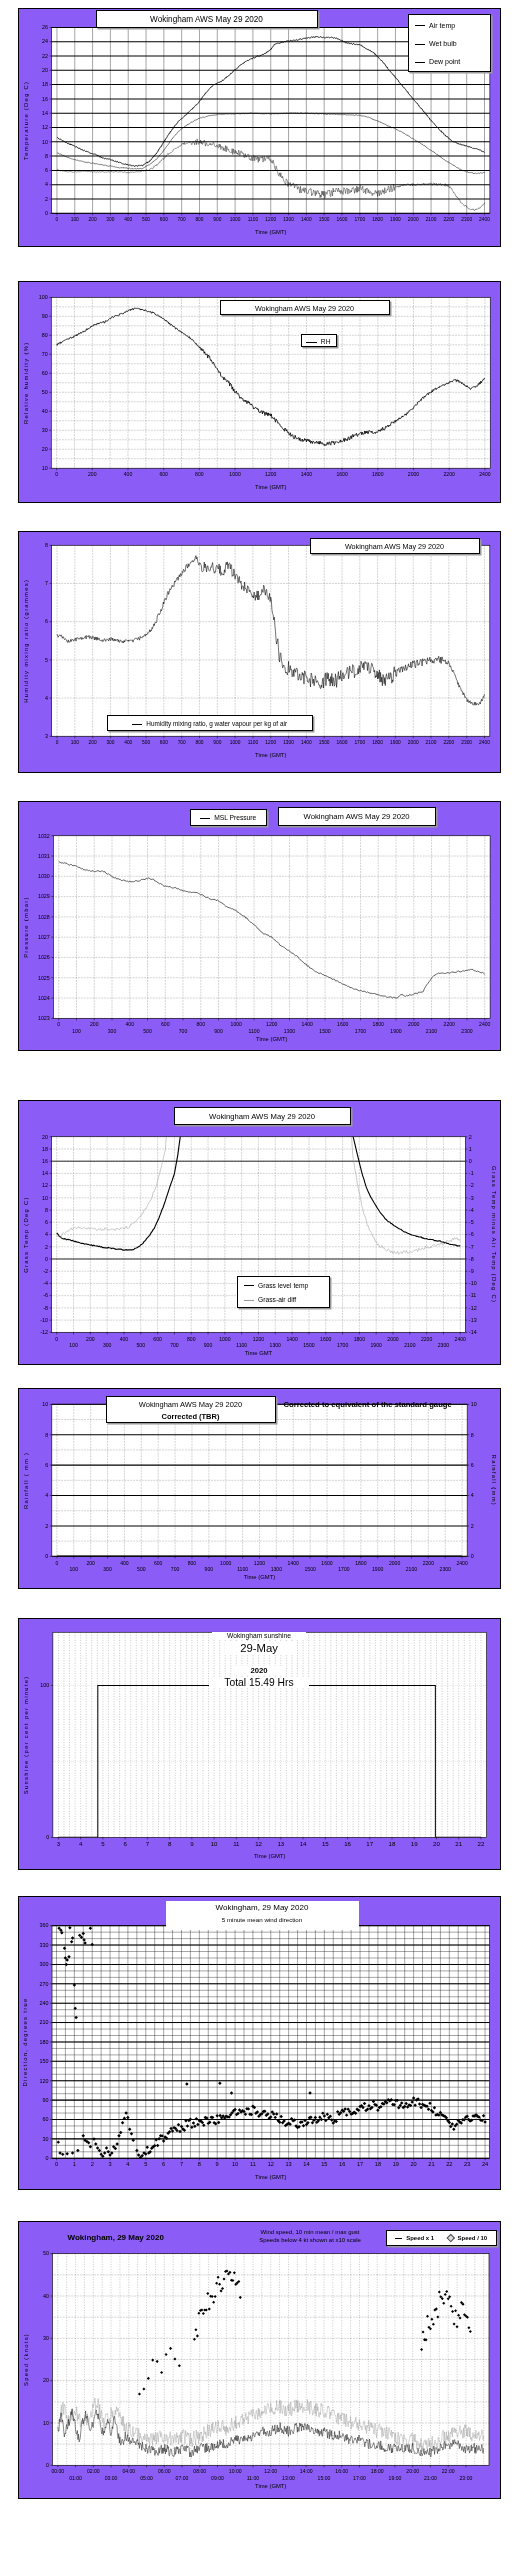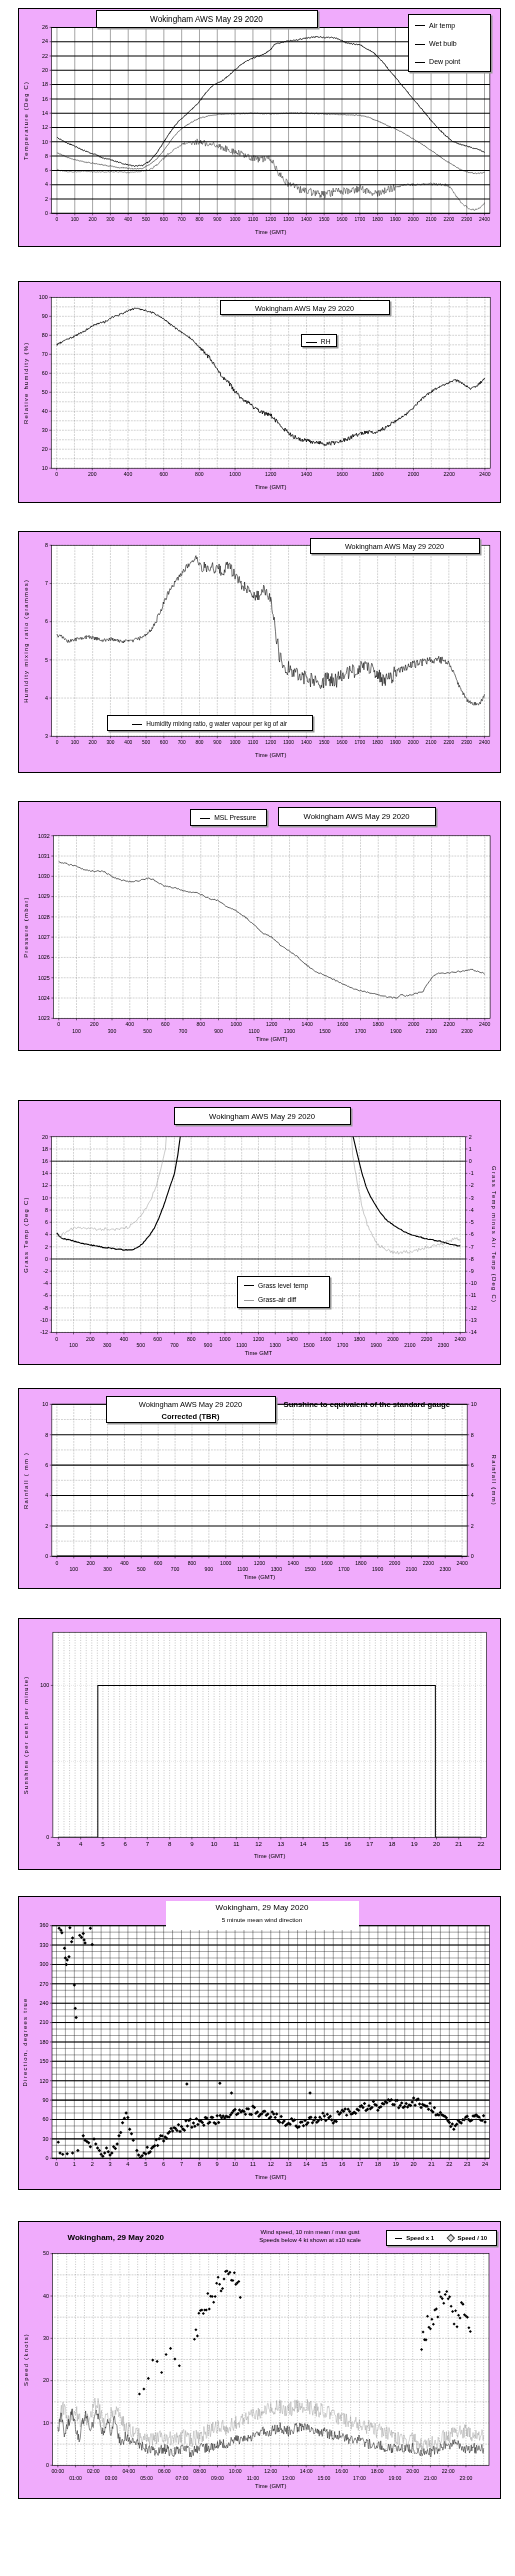--- a/index.html
+++ b/index.html
@@ -1,17 +1,17 @@
 <!DOCTYPE html>
 <html style="font-size:8.2px"><head>
 <meta charset="utf-8">
 <style>
   html,body{margin:0;padding:0;background:#fff;}
   body{width:515px;height:2576px;position:relative;font-family:"Liberation Sans",sans-serif;color:#000;}
-  .panel{position:absolute;left:17.5px;width:483px;border:0.8px solid #000;background:#f0abfc;box-sizing:border-box;}
+  .panel{position:absolute;left:17.5px;width:483px;border:0.8px solid #000;background:#8b5cf6;box-sizing:border-box;}
   .panel svg{position:absolute;left:0;top:0;width:100%;height:100%;}
   .ov{position:absolute;box-sizing:border-box;}
   .box{border:0.5px solid #000;background:#fff;box-shadow:1.5px 1.5px 0 #9a9a9a;text-align:center;}
   .sw{display:inline-block;width:10.3px;border-top:1px solid #000;vertical-align:middle;margin-right:4.1px;}
   .sw.th{border-top-width:1.5px;} .sw.tn{border-top-width:0.5px;} .sw.gy{border-color:#999;}
   .swd{display:inline-block;width:3.6px;height:3.6px;background:#ddd;border:0.5px solid #444;transform:rotate(45deg);margin:0 4.1px 1px 1px;vertical-align:middle;}
   .lrow{text-align:left;white-space:nowrap;}
 </style>
 </head>
 <body>
@@ -806,21 +806,21 @@
       <line x1="876" y1="89.6" x2="880" y2="89.6" stroke="#000" stroke-width="1"></line>
       <text x="883" y="93.1" font-family="Liberation Sans, sans-serif" fill="#000" text-anchor="start" font-size="10.5">8</text>
       <line x1="876" y1="30" x2="880" y2="30" stroke="#000" stroke-width="1"></line>
       <text x="883" y="33.5" font-family="Liberation Sans, sans-serif" fill="#000" text-anchor="start" font-size="10.5">10</text>
       <text x="924" y="179" font-family="Liberation Sans, sans-serif" fill="#000" text-anchor="middle" font-size="11.5" letter-spacing="2.5" transform="rotate(90 924 179)">Rainfall (mm)</text>
     </svg>
   <div class="ov box" style="left:87px;top:7.2px;width:170px;height:27px;padding-top:2.1px;font-size:7.5px;line-height:12px">
     <div>Wokingham AWS May 29 2020</div>
     <div style="font-weight:bold">Corrected (TBR)</div>
   </div>
-  <div class="ov" style="left:265px;top:11.3px;width:216px;font-size:7.7px;font-weight:bold;text-align:left">Sunshine to equivalent of the standard gauge</div>
+  <div class="ov" style="left:265px;top:11.3px;width:216px;font-size:7.7px;font-weight:bold;text-align:left">Corrected to equivalent of the standard gauge</div>
 </div>
 
 <div class="panel" id="p6" style="top:1618px;height:252px">
   <svg id="svg6" viewBox="0 0 938 490">
       <rect x="64" y="26" width="850" height="402" fill="#fff"></rect>
       <line x1="74.8974358974359" y1="26" x2="74.8974358974359" y2="428" stroke="#666" stroke-width="0.7" stroke-dasharray="2 3"></line>
       <line x1="85.7948717948718" y1="26" x2="85.7948717948718" y2="428" stroke="#666" stroke-width="0.7" stroke-dasharray="2 3"></line>
       <line x1="96.6923076923077" y1="26" x2="96.6923076923077" y2="428" stroke="#666" stroke-width="0.7" stroke-dasharray="2 3"></line>
       <line x1="107.58974358974359" y1="26" x2="107.58974358974359" y2="428" stroke="#666" stroke-width="0.7" stroke-dasharray="2 3"></line>
       <line x1="118.48717948717947" y1="26" x2="118.48717948717947" y2="428" stroke="#666" stroke-width="0.7" stroke-dasharray="2 3"></line>
@@ -945,20 +945,26 @@
       <text x="859.5128205128206" y="444" font-family="Liberation Sans, sans-serif" fill="#000" text-anchor="middle" font-size="12">21</text>
       <line x1="903.1025641025641" y1="428" x2="903.1025641025641" y2="432" stroke="#000" stroke-width="1"></line>
       <text x="903.1025641025641" y="444" font-family="Liberation Sans, sans-serif" fill="#000" text-anchor="middle" font-size="12">22</text>
       <text x="489" y="468" font-family="Liberation Sans, sans-serif" fill="#000" text-anchor="middle" font-size="11.5">Time (GMT)</text>
       <line x1="60" y1="428" x2="64" y2="428" stroke="#000" stroke-width="1"></line>
       <text x="57" y="431.5" font-family="Liberation Sans, sans-serif" fill="#000" text-anchor="end" font-size="10.5">0</text>
       <line x1="60" y1="130.22222222222223" x2="64" y2="130.22222222222223" stroke="#000" stroke-width="1"></line>
       <text x="57" y="133.72222222222223" font-family="Liberation Sans, sans-serif" fill="#000" text-anchor="end" font-size="10.5">100</text>
       <text x="16" y="227" font-family="Liberation Sans, sans-serif" fill="#000" text-anchor="middle" font-size="11.5" letter-spacing="2.5" transform="rotate(-90 16 227)">Sunshine (per cent per minute)</text>
     </svg>
+  <div class="ov" style="left:0;right:0;top:12.4px;text-align:center">
+    <div style="background:#fff;display:inline-block;padding:0 15.5px;font-size:6.7px">Wokingham sunshine</div><br>
+    <div style="background:#fff;display:inline-block;padding:0 15.5px;font-size:11.3px;margin-top:1.5px">29-May</div><br>
+    <div style="background:#fff;display:inline-block;padding:0 15.5px;font-size:7.7px;font-weight:bold;margin-top:12.4px">2020</div><br>
+    <div style="background:#fff;display:inline-block;padding:0 15.5px;font-size:10.3px;margin-top:2.1px">Total 15.49 Hrs</div>
+  </div>
 </div>
 
 <div class="panel" id="p7" style="top:1896px;height:294px">
   <svg id="svg7" viewBox="0 0 938 570">
       <rect x="64" y="56" width="854" height="454" fill="#fff"></rect>
       <line x1="72.71428571428571" y1="56" x2="72.71428571428571" y2="510" stroke="#000" stroke-width="0.7" stroke-dasharray=""></line>
       <line x1="90.14285714285714" y1="56" x2="90.14285714285714" y2="510" stroke="#000" stroke-width="0.7" stroke-dasharray=""></line>
       <line x1="107.57142857142857" y1="56" x2="107.57142857142857" y2="510" stroke="#000" stroke-width="0.7" stroke-dasharray=""></line>
       <line x1="125" y1="56" x2="125" y2="510" stroke="#000" stroke-width="0.7" stroke-dasharray=""></line>
       <line x1="142.42857142857144" y1="56" x2="142.42857142857144" y2="510" stroke="#000" stroke-width="0.7" stroke-dasharray=""></line>

